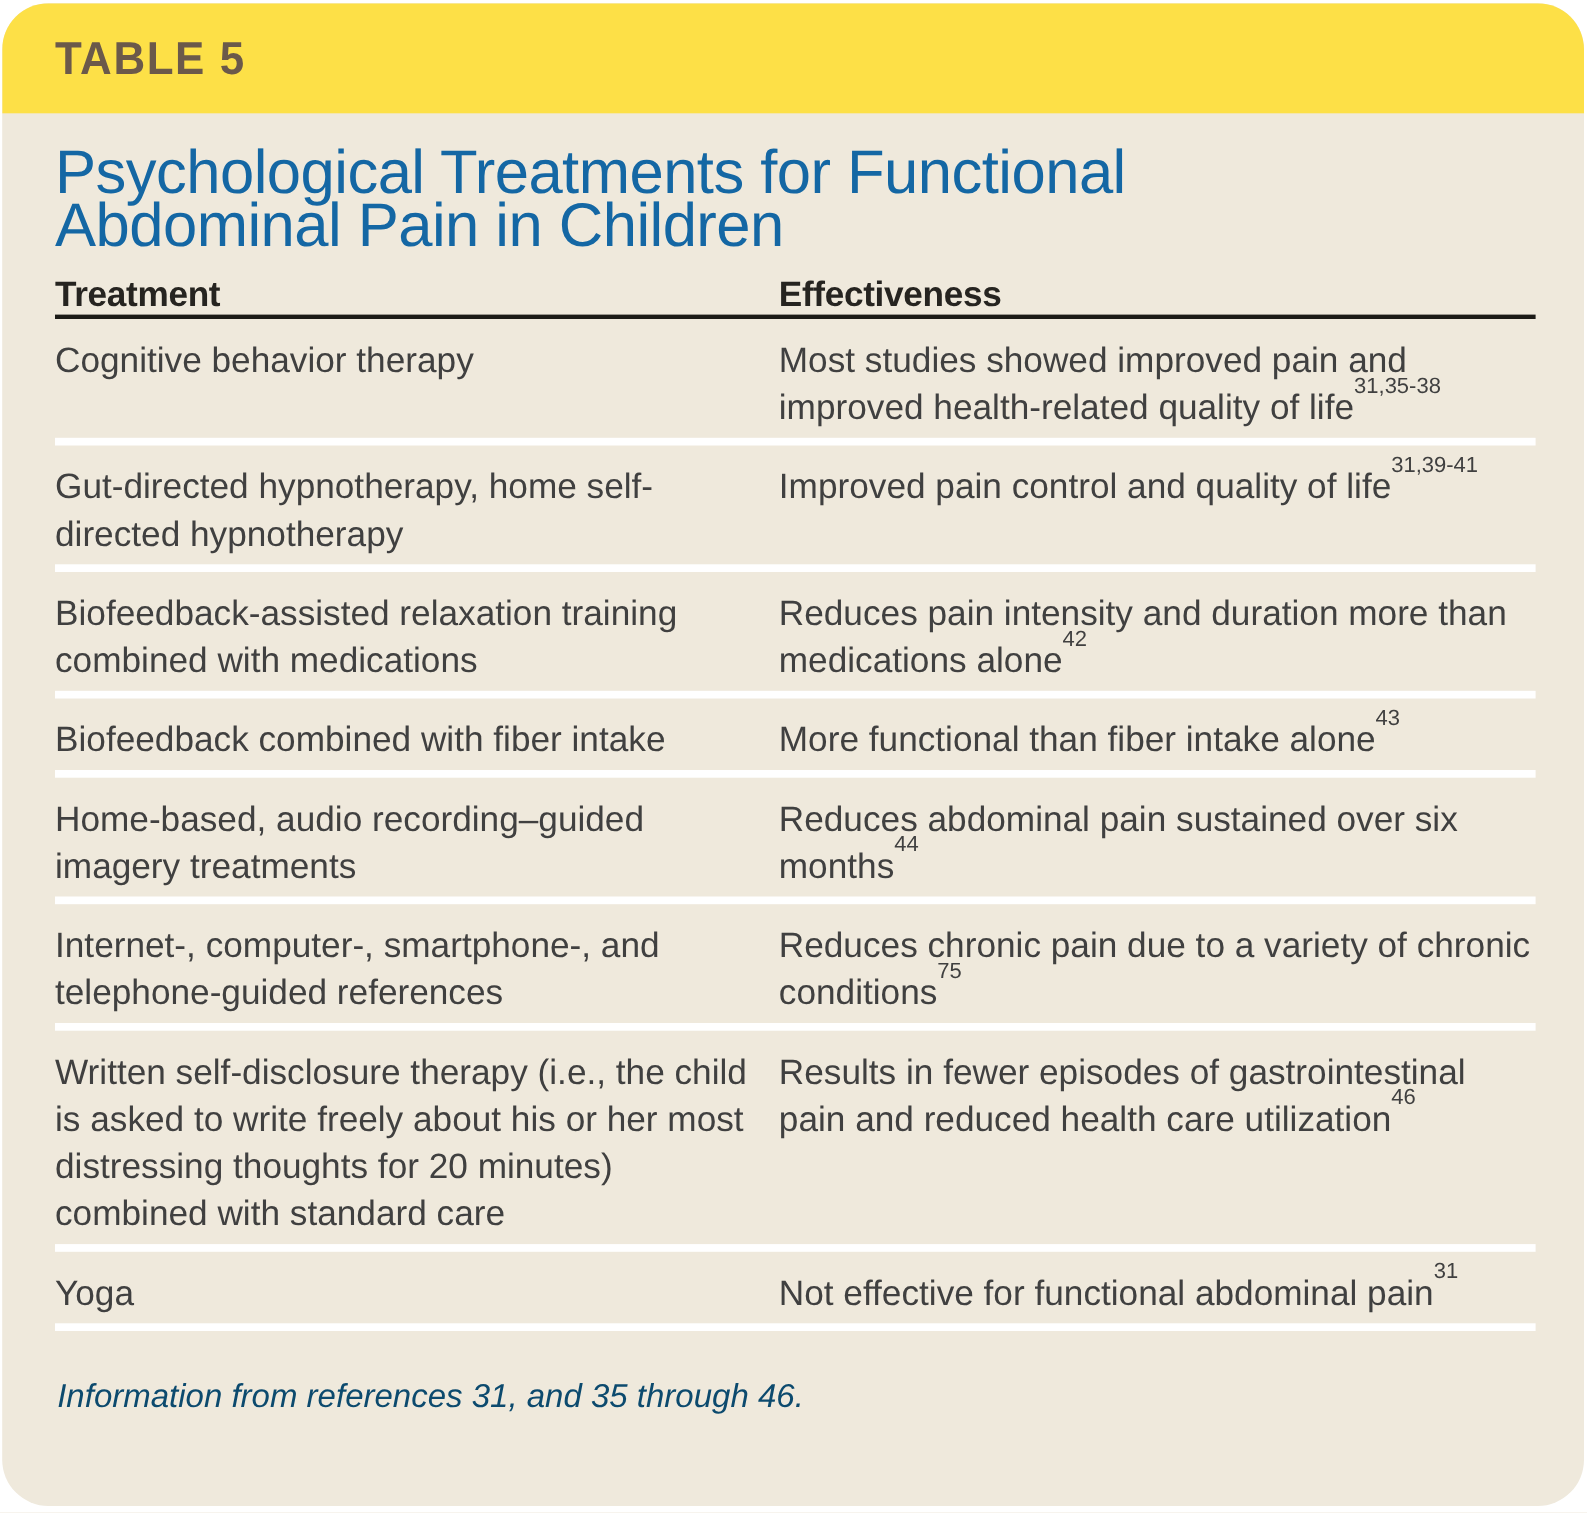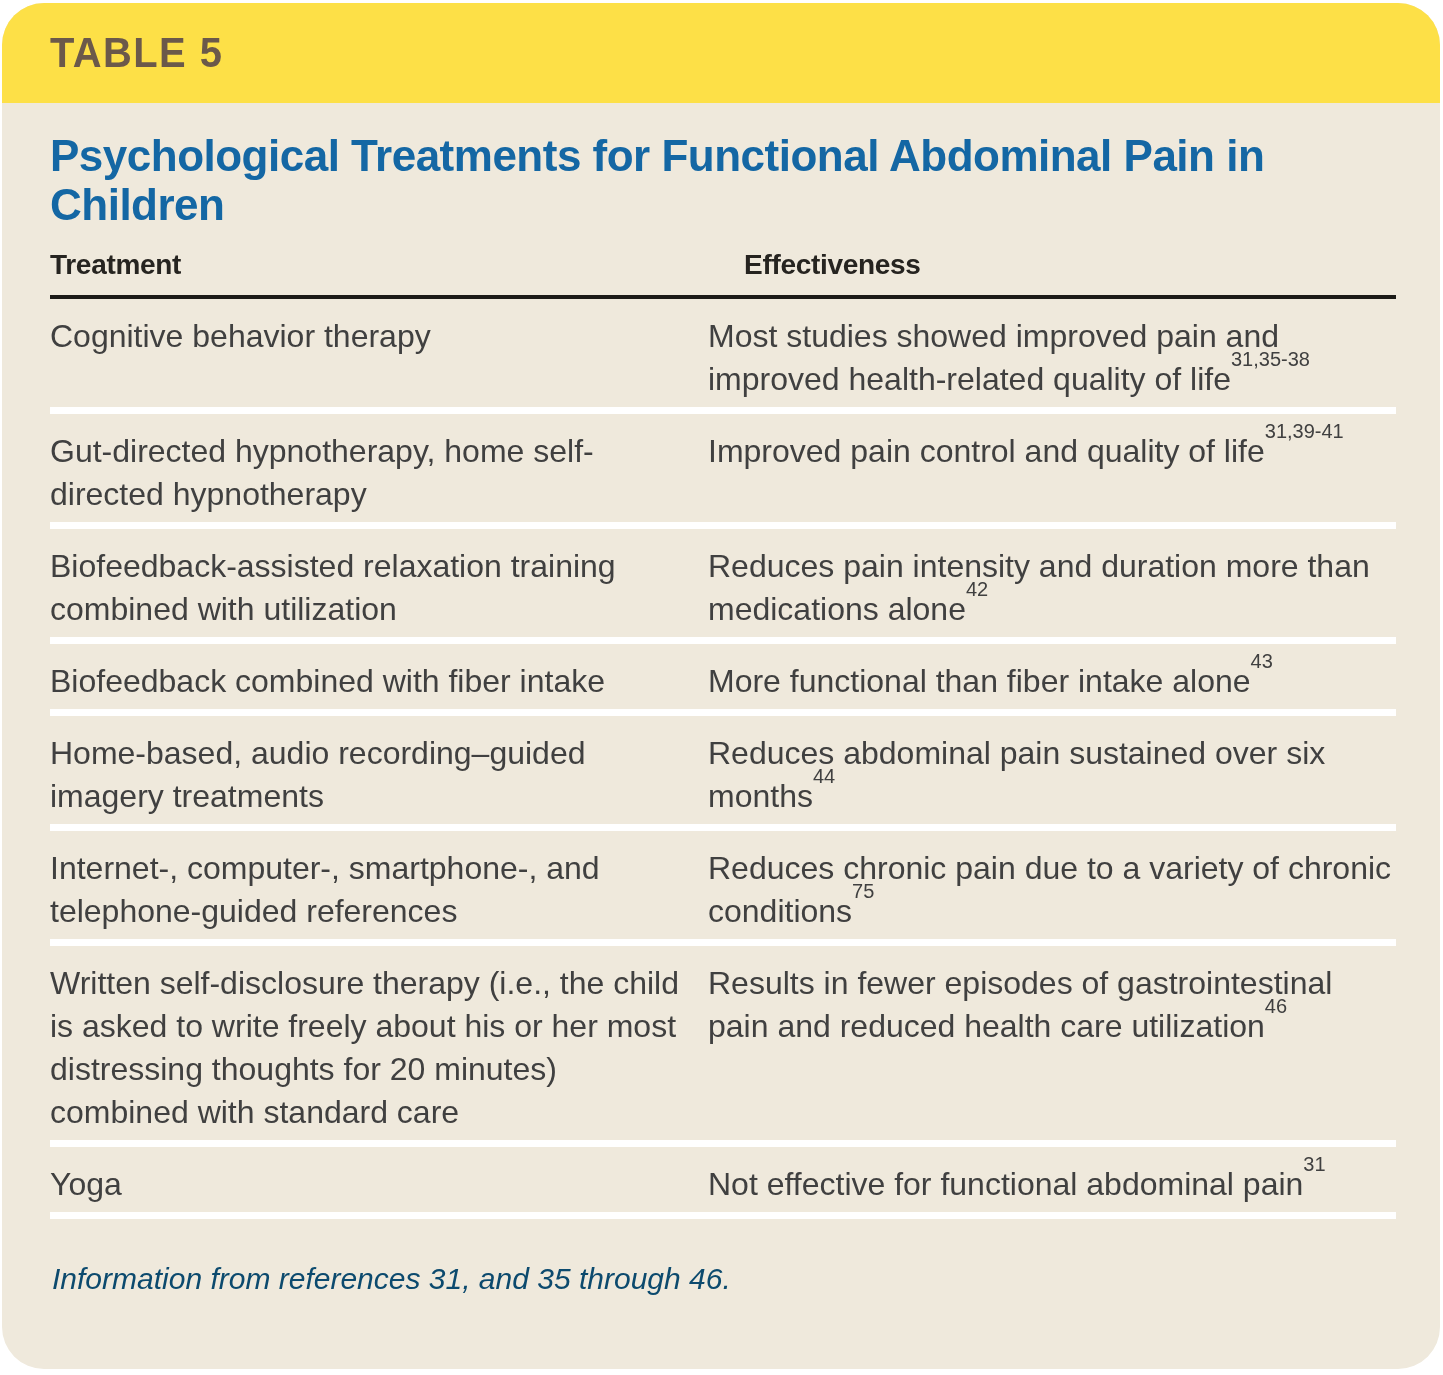--- a/index.html
+++ b/index.html
@@ -29,37 +29,35 @@
     font-weight: bold;
     letter-spacing: 1.5px;
     color: #6b594a;
     transform: scaleX(0.95);
     transform-origin: left center;
   }
   .body-area { padding: 0 44px 0 48px; }
   h1.title {
     margin: 28px 0 0 0;
     max-width: 1240px;
-    font-size: 44px;
+    font-size: 56px;
     line-height: 49px;
-    font-weight: bold;
+    font-weight: normal;
     color: #1467a4;
     letter-spacing: -0.5px;
   }
   .cols-header {
     margin-top: 20px;
     display: grid;
     grid-template-columns: 658px 1fr;
-    font-size: 28px;
+    font-size: 32px;
     font-weight: bold;
     color: #262420;
-    padding-bottom: 14px;
     border-bottom: 4px solid #1c1b17;
     letter-spacing: -0.3px;
-    gap: 36px;
   }
   .row {
     display: grid;
     grid-template-columns: 658px 1fr;
     padding: 16px 0 6px 0;
     border-bottom: 7px solid #ffffff;
     font-size: 32px;
     line-height: 43px;
     color: #404040;
   }
@@ -98,21 +96,21 @@
     <div class="cell treatment">Cognitive behavior therapy</div>
     <div class="cell effectiveness"><span>Most studies showed improved pain and improved health-related quality of life</span><sup class="ref">31,35-38</sup></div>
   </div>
 
   <div class="row">
     <div class="cell treatment">Gut-directed hypnotherapy, home self-directed hypnotherapy</div>
     <div class="cell effectiveness"><span>Improved pain control and quality of life</span><sup class="ref">31,39-41</sup></div>
   </div>
 
   <div class="row">
-    <div class="cell treatment">Biofeedback-assisted relaxation training combined with utilization</div>
+    <div class="cell treatment">Biofeedback-assisted relaxation training combined with medications</div>
     <div class="cell effectiveness"><span>Reduces pain intensity and duration more than medications alone</span><sup class="ref">42</sup></div>
   </div>
 
   <div class="row">
     <div class="cell treatment">Biofeedback combined with fiber intake</div>
     <div class="cell effectiveness"><span>More functional than fiber intake alone</span><sup class="ref">43</sup></div>
   </div>
 
   <div class="row">
     <div class="cell treatment">Home-based, audio recording–guided imagery treatments</div>

